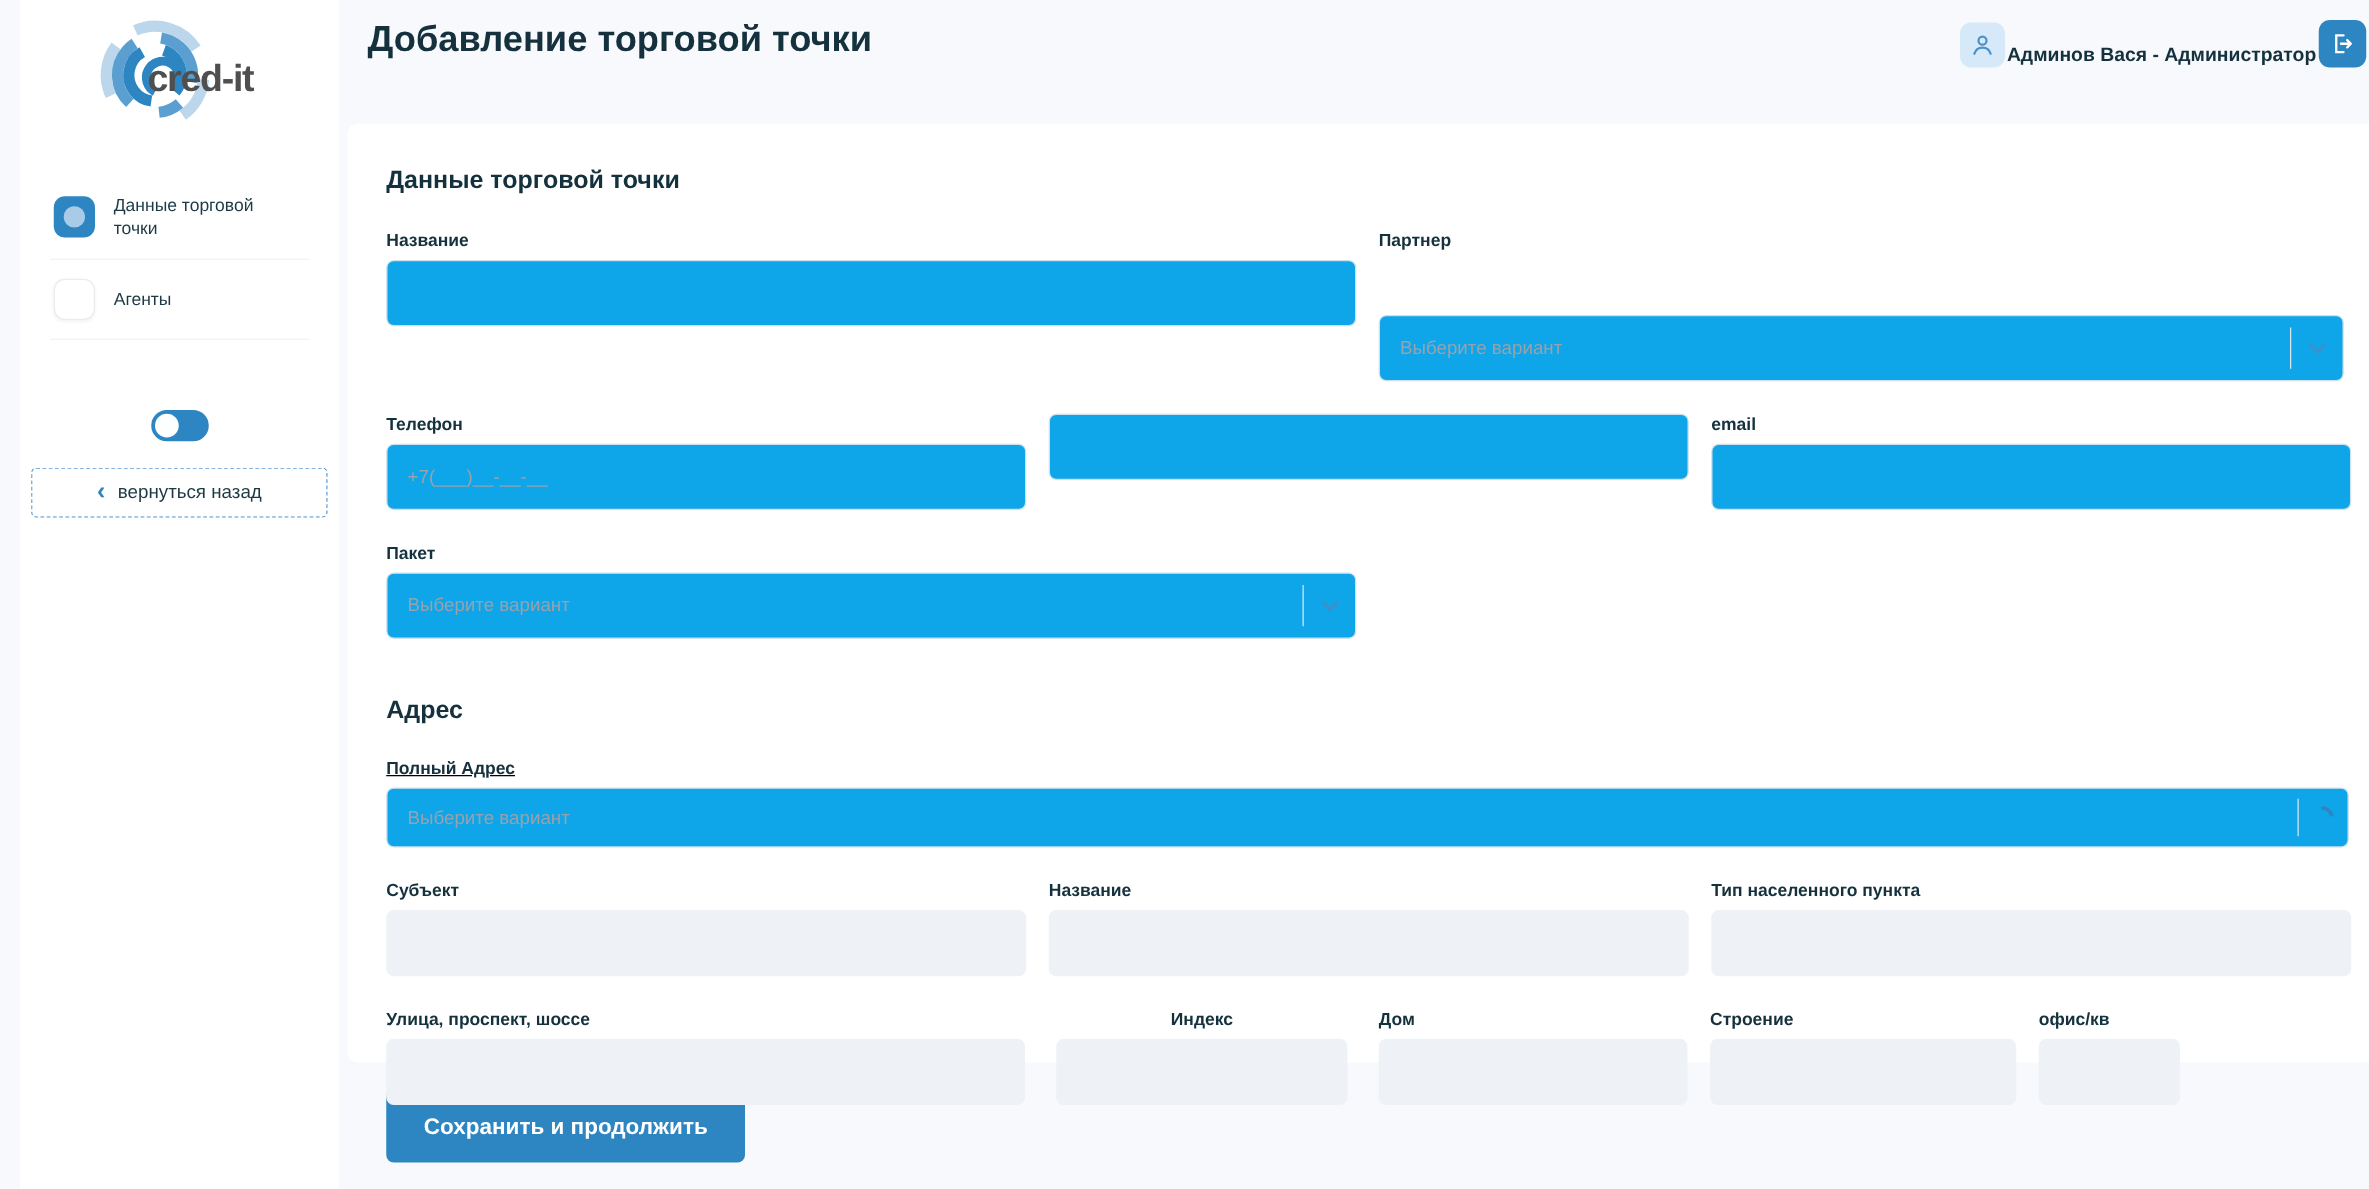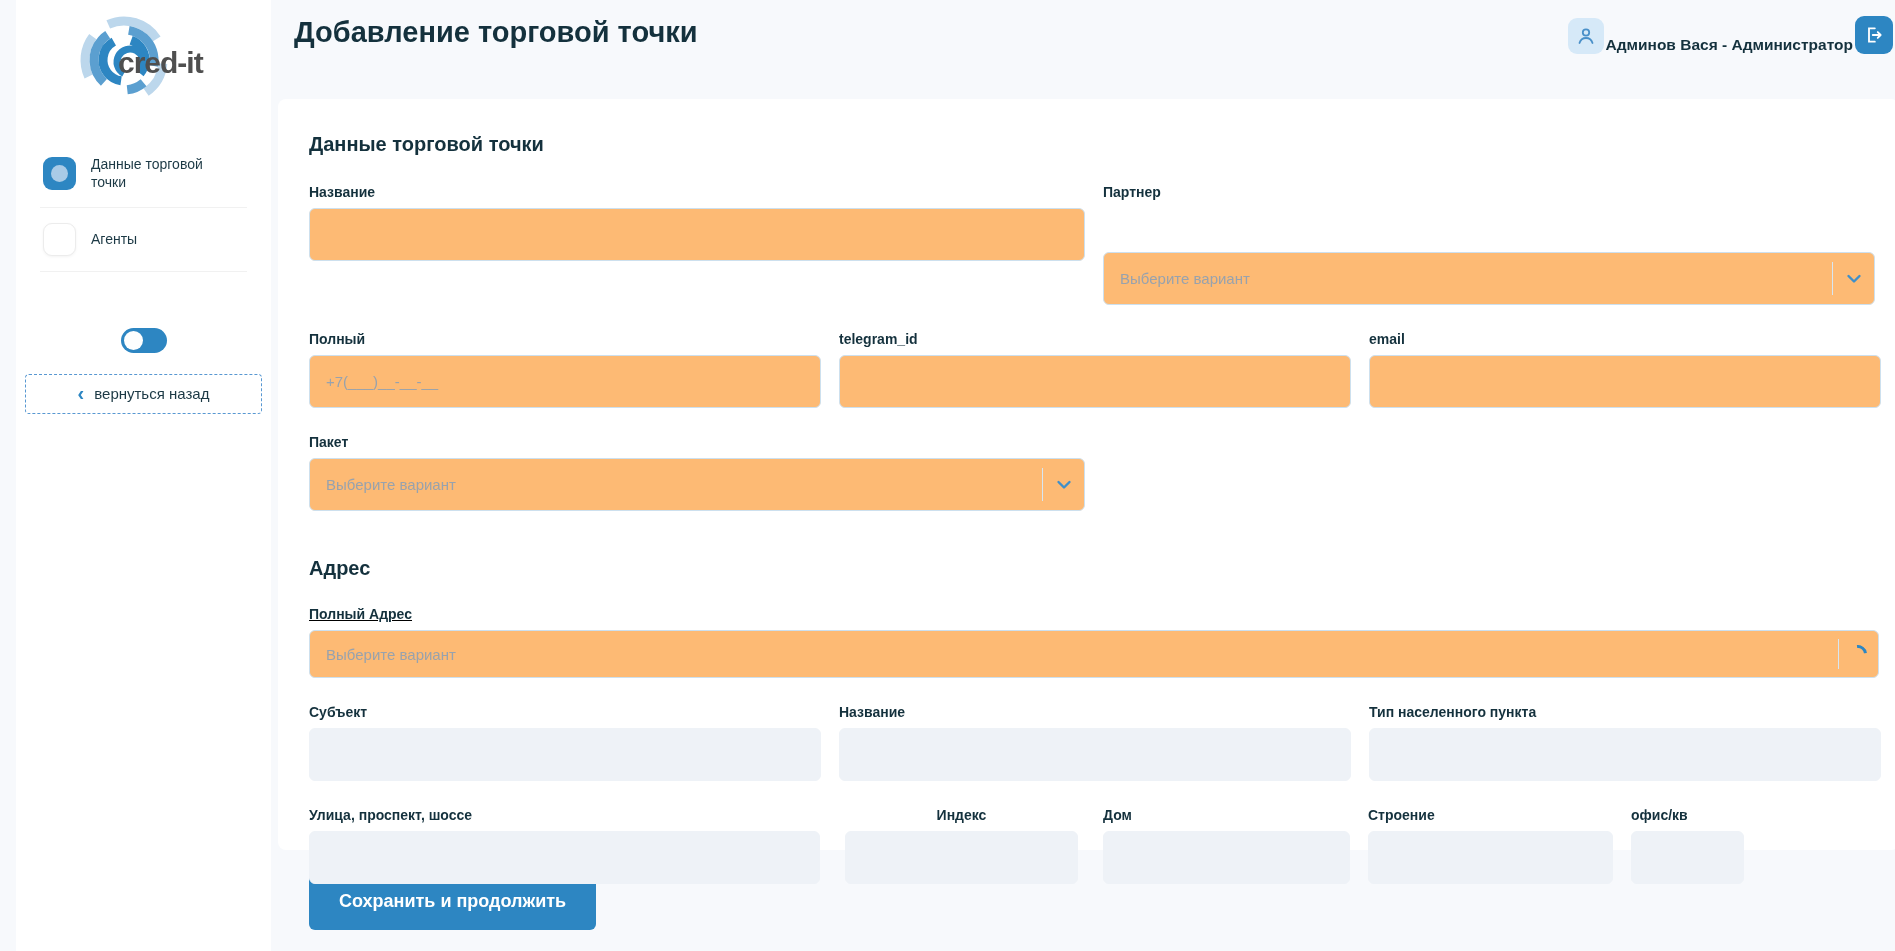--- a/index.html
+++ b/index.html
@@ -47,21 +47,21 @@
   
   .card { background:#fff; border-radius:8px; padding:34px 18px 44px 31px; height:751px; }
   .section-title { font-size:20px; font-weight:700; color:#14313d; margin:0 0 28px; }
   .section-title.addr { margin:46px 0 26px; }
   .row { display:flex; gap:18px; margin-top:26px; }
   .row.first { margin-top:0; }
   .field { display:flex; flex-direction:column; }
   .field > label { font-size:14px; font-weight:700; color:#14313d; margin-bottom:8px; }
   .control { position:relative; }
   .control input { width:100%; height:53px; border:1px solid #cde0ee; border-radius:6px;
-                   background:#fdba74; padding:0 16px; font-size:15px; color:#333;
+                   background:#0ea5e9; padding:0 16px; font-size:15px; color:#333;
                    outline:none; font-family:inherit; }
   .control input::placeholder { color:#98a2ad; }
   .control.select input { padding-right:60px; }
   .sel-divider { position:absolute; right:42px; top:10px; bottom:10px; width:1px; background:#d8e6f1; }
   .chevron { position:absolute; right:13px; top:50%; transform:translateY(-50%); display:block; }
   .control.addr-full input { height:48px; }
   .addr-full .sel-divider { right:40px; top:9px; bottom:9px; }
   .spinner { position:absolute; right:12px; top:50%; margin-top:-9px; width:18px; height:18px;
              border-radius:50%; border:3px solid transparent; border-top-color:#2d86c2;
              transform:rotate(38deg); }
@@ -159,27 +159,26 @@
             <span class="sel-divider"></span>
             <svg class="chevron" width="16" height="12" viewBox="0 0 16 12">
               <path d="M2.5 3 L8 8.5 L13.5 3" fill="none" stroke="#3f8fc9" stroke-width="2.4" stroke-linecap="round" stroke-linejoin="round"></path>
             </svg>
           </div>
         </div>
       </div>
 
       <div class="row">
         <div class="field w-third">
-          <label>Полный</label>
+          <label>Телефон</label>
           <div class="control">
             <input type="text" placeholder="+7(___)__-__-__" style="">
           </div>
         </div>
         <div class="field w-third">
-          <label>telegram_id</label>
           <div class="control">
             <input type="text" style="">
           </div>
         </div>
         <div class="field w-third">
           <label>email</label>
           <div class="control">
             <input type="text" style="">
           </div>
         </div>

